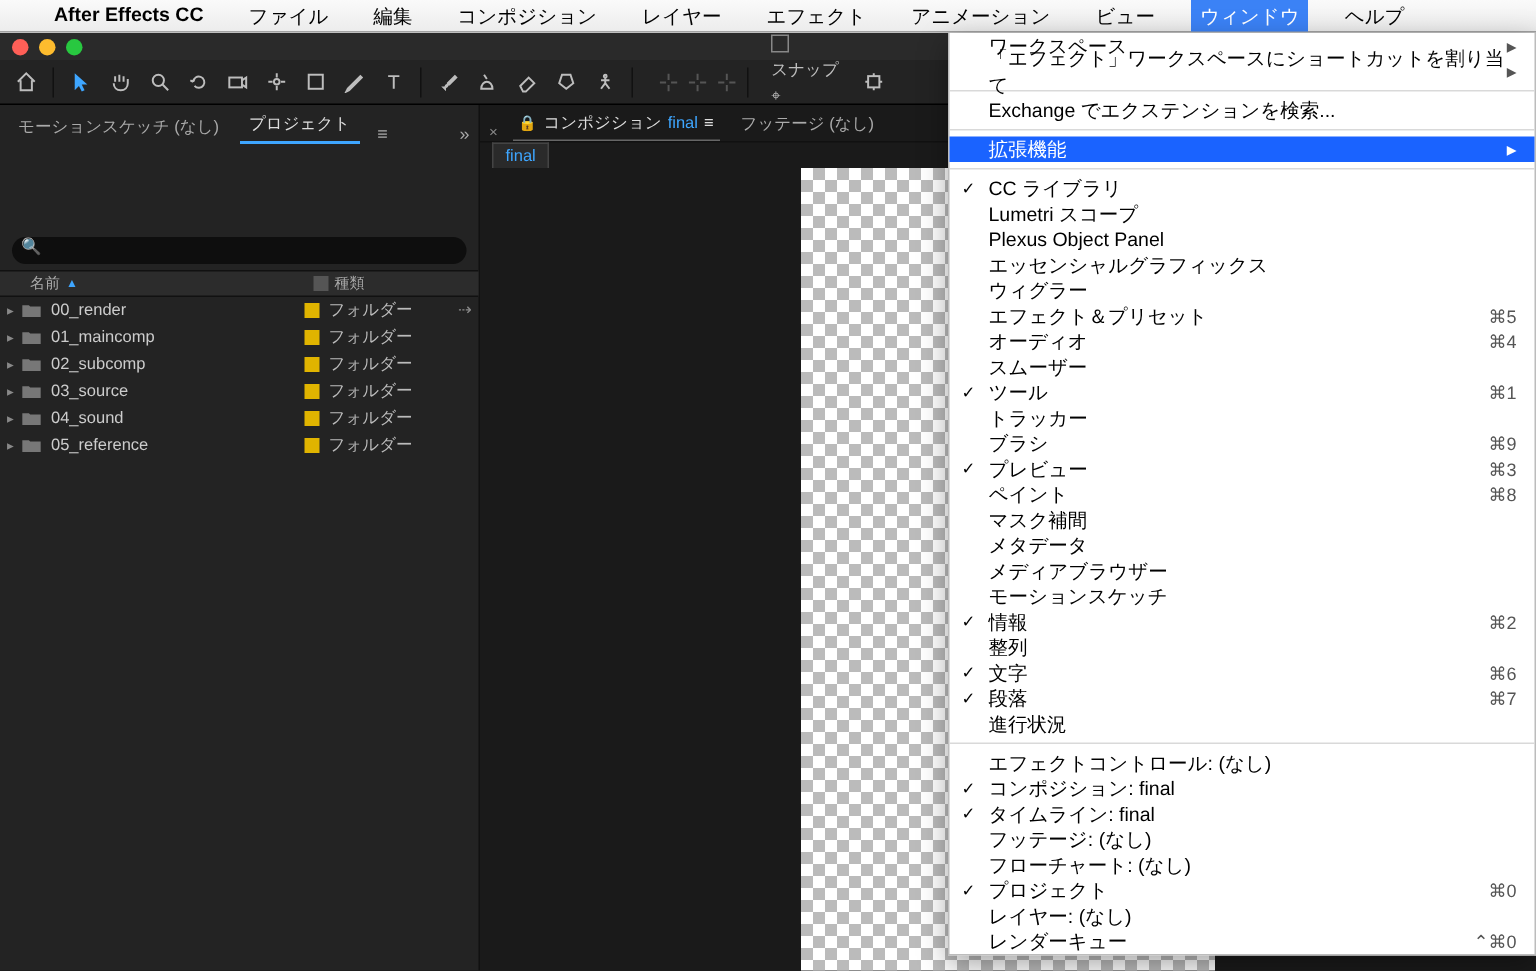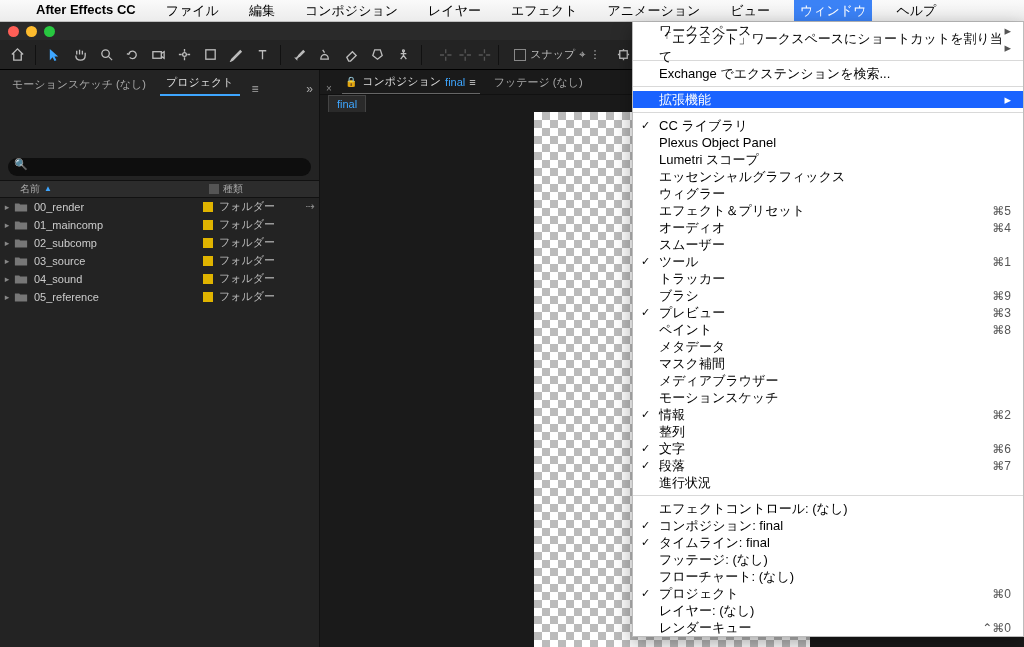--- a/index.html
+++ b/index.html
@@ -48,21 +48,21 @@
     height: 30px; background:#232323; border-bottom:1px solid #000;
     display:flex; align-items:center; padding:0 6px; gap:4px;
   }
   .tbtn {
     width:22px;height:22px; display:flex;align-items:center;justify-content:center;
     color:#bdbdbd; font-size:14px; border-radius:2px;
   }
   .tbtn.sel { color:#3ea6ff; }
   .tbtn svg { width:15px;height:15px; stroke:#bdbdbd; fill:none; stroke-width:1.4; }
   .tdiv { width:1px;height:20px;background:#111;margin:0 3px; }
-  .snap-group { display:flex;align-items:center;gap:4px;color:#bdbdbd;font-size:11px;margin-left:8px; }
+  .snap-group { display:flex;gap:4px;color:#bdbdbd;font-size:11px;margin-left:8px;flex-direction:column; }
   .snap-box { width:12px;height:12px;border:1px solid #888; }
 
   
   .workspace { position:absolute; top:70px; left:0; right:0; bottom:0; display:flex; }
   .left-panel { width:320px; background:#232323; display:flex;flex-direction:column; border-right:1px solid #111;}
   .panel-tabs { height:26px; display:flex;align-items:flex-end;font-size:11px;color:#aaa;padding:0 6px;gap:8px;}
   .panel-tabs .ptab { padding:4px 6px; }
   .panel-tabs .ptab.active { color:#ddd; border-bottom:2px solid #3ea6ff; }
   .panel-tabs .menuicon { margin-left:4px;color:#aaa;font-size:12px; }
   .panel-tabs .dbl { margin-left:auto;font-size:12px;color:#aaa; }
@@ -365,24 +365,24 @@
     <div class="row highlight">
       <span>拡張機能</span>
       <span class="arrow">▸</span>
     </div>
     <div class="sep"></div>
     <div class="row">
       <span class="chk">✓</span>
       <span>CC ライブラリ</span>
     </div>
     <div class="row">
+      <span>Lumetri スコープ</span>
+    </div>
+    <div class="row">
       <span>Plexus Object Panel</span>
-    </div>
-    <div class="row">
-      <span>Lumetri スコープ</span>
     </div>
     <div class="row">
       <span>エッセンシャルグラフィックス</span>
     </div>
     <div class="row">
       <span>ウィグラー</span>
     </div>
     <div class="row">
       <span>エフェクト＆プリセット</span>
       <span class="sc">⌘5</span>
@@ -409,24 +409,24 @@
     <div class="row">
       <span class="chk">✓</span>
       <span>プレビュー</span>
       <span class="sc">⌘3</span>
     </div>
     <div class="row">
       <span>ペイント</span>
       <span class="sc">⌘8</span>
     </div>
     <div class="row">
+      <span>マスク補間</span>
+    </div>
+    <div class="row">
       <span>メタデータ</span>
-    </div>
-    <div class="row">
-      <span>マスク補間</span>
     </div>
     <div class="row">
       <span>メディアブラウザー</span>
     </div>
     <div class="row">
       <span>モーションスケッチ</span>
     </div>
     <div class="row">
       <span class="chk">✓</span>
       <span>情報</span>

